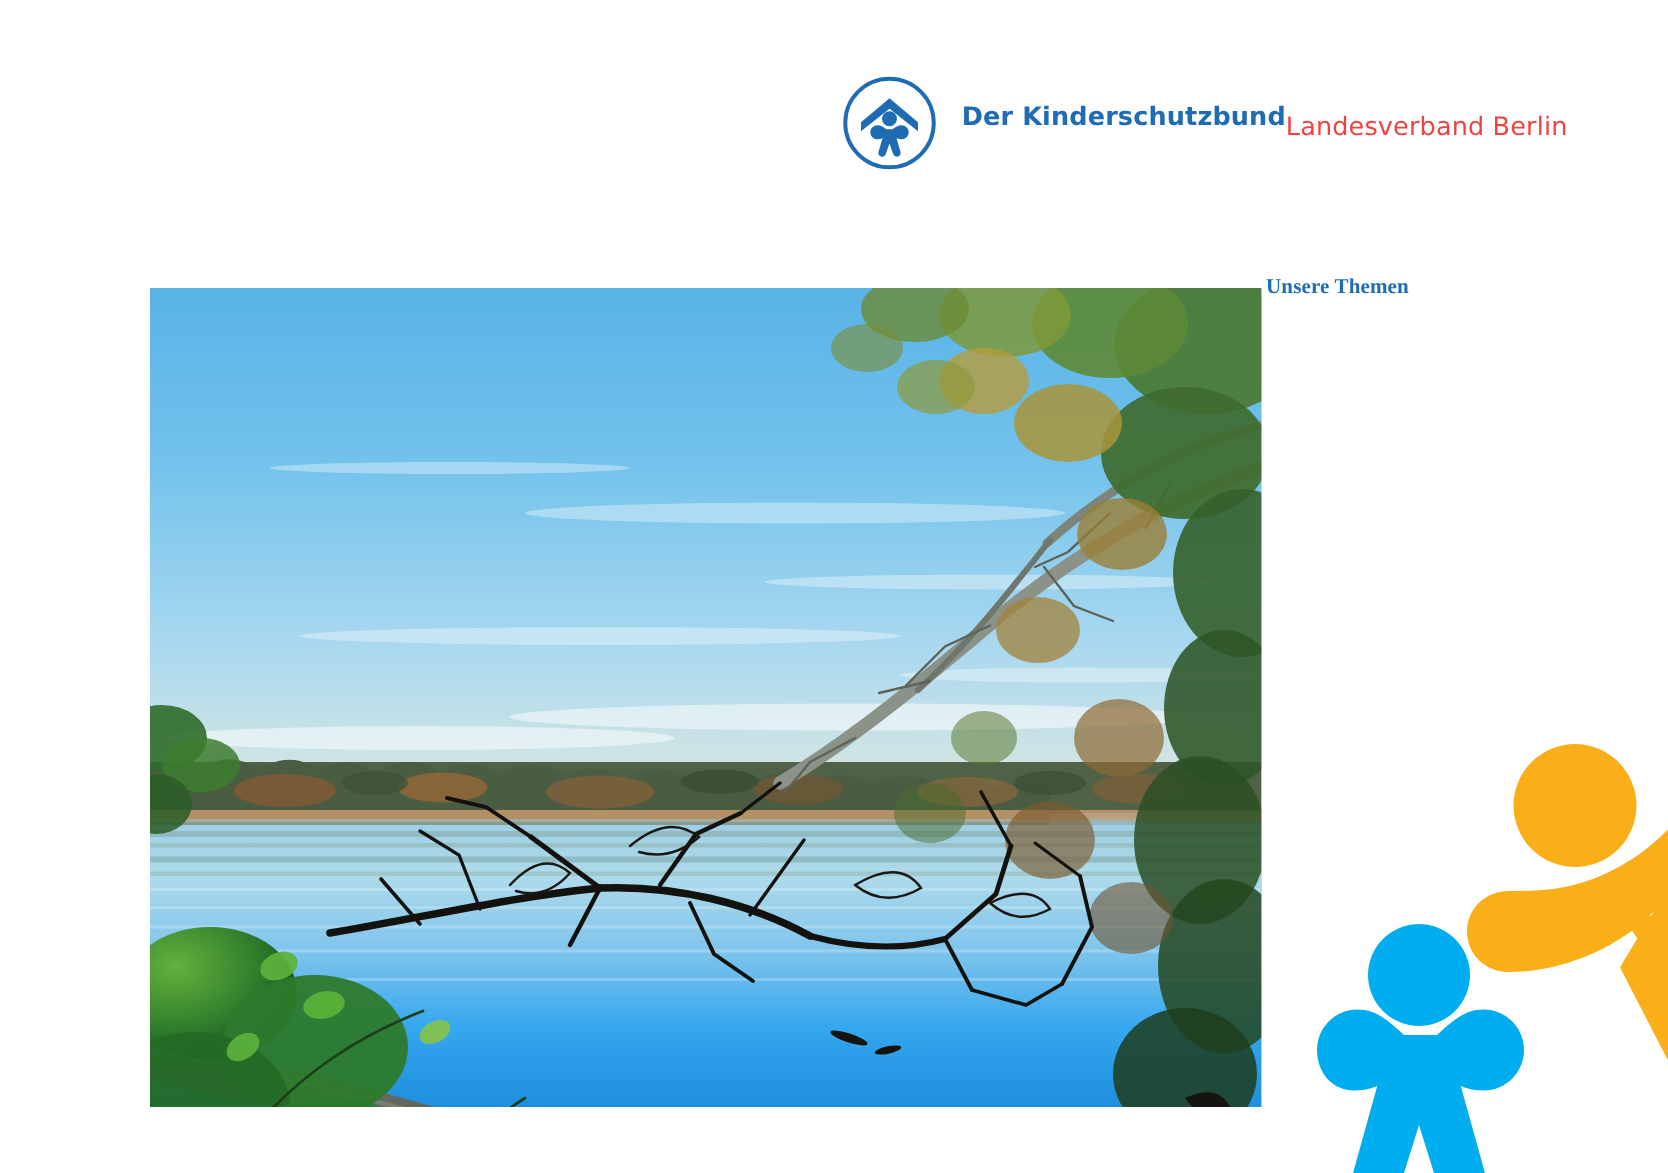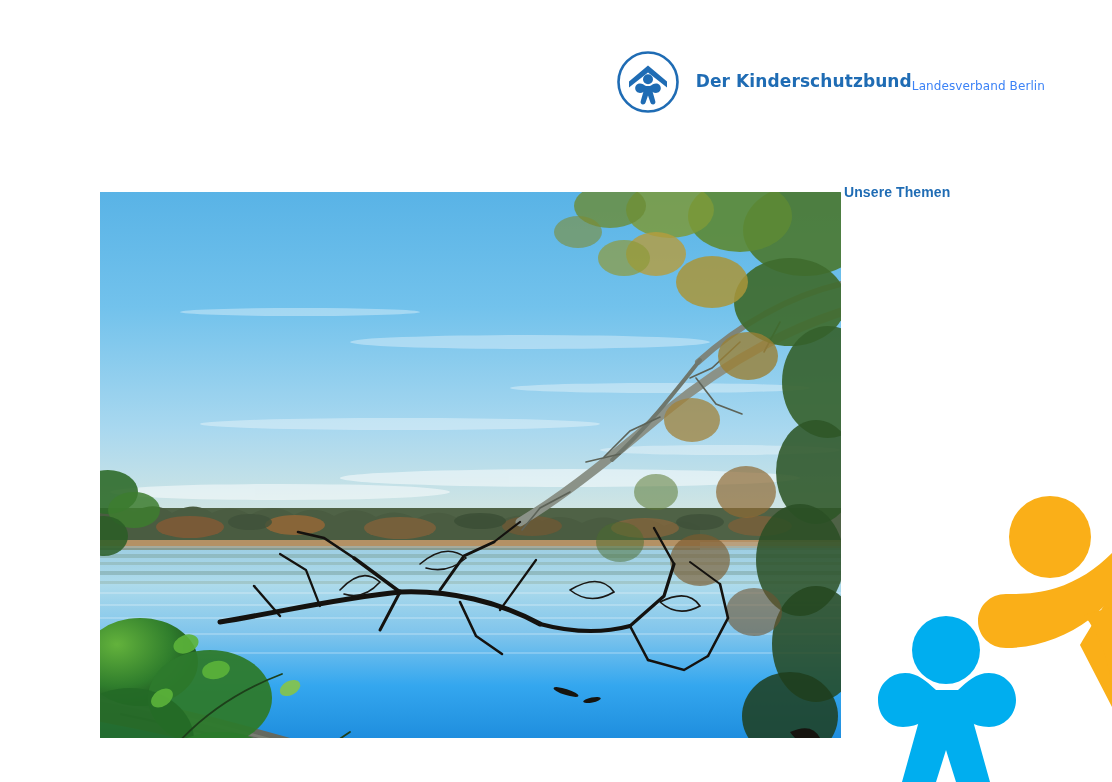--- a/index.html
+++ b/index.html
@@ -74,23 +74,23 @@
   .brand-line1 {
     font-family: "DejaVu Sans", sans-serif;
     font-size: 17px;
     font-weight: 700;
     color: #1f6cb4;
     letter-spacing: 0.1px;
     white-space: nowrap;
   }
   .brand-line2 {
     font-family: "DejaVu Sans", sans-serif;
-    font-size: 12px;
+    font-size: 17px;
     font-weight: 400;
-    color: #3b82f6;
+    color: #ef4444;
     letter-spacing: 0.1px;
     margin-top: 7px;
     white-space: nowrap;
   }
 
   
   .hero-photo {
     position: absolute;
     left: 60px;
     top: 176px;
@@ -106,21 +106,21 @@
   }
 
   
   .topics {
     position: absolute;
     left: 844px;
     top: 184px;
     width: 200px;
   }
   .topics-heading {
-    font-family: Liberation Sans, sans-serif;
+    font-family: Liberation Serif, serif;
     font-size: 14px;
     font-weight: 700;
     color: #1f6cb4;
     letter-spacing: 0.1px;
     margin: 0 0 12px 0;
   }
   .topics-list {
     list-style: none;
     margin: 0;
     padding: 0;

